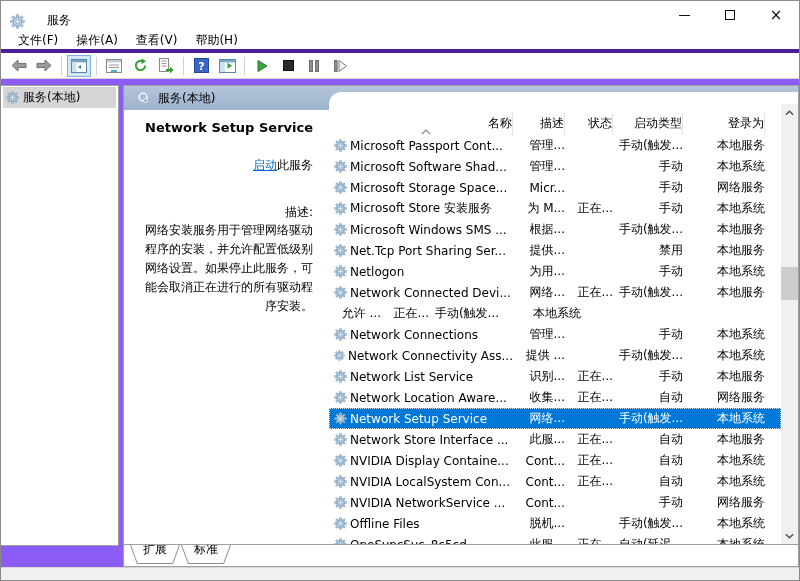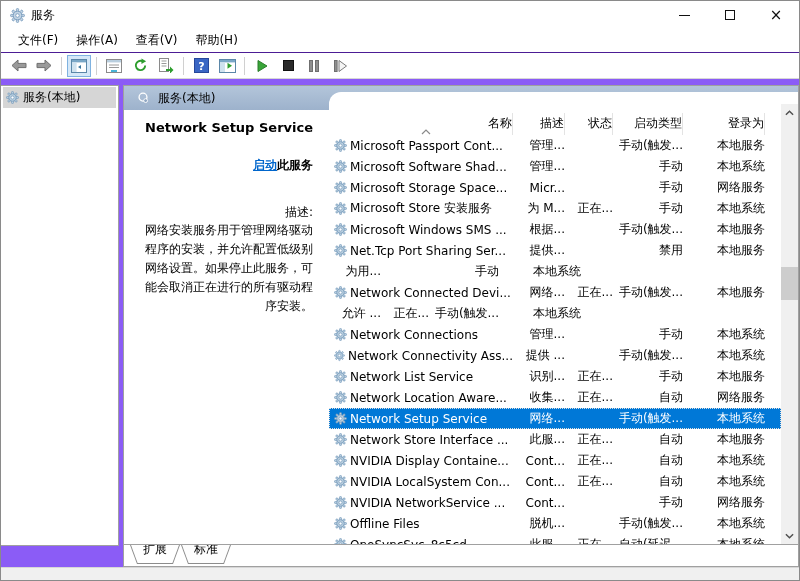--- a/index.html
+++ b/index.html
@@ -1,31 +1,31 @@
 <!DOCTYPE html>
 <html><head>
 <meta charset="utf-8">
 <style>
   * { margin:0; padding:0; box-sizing:border-box; }
   html,body { width:800px; height:581px; overflow:hidden; }
   body { font-family:"DejaVu Sans","Liberation Sans",sans-serif; font-size:12px; color:#000; background:#fff; }
   .window { width:800px; height:581px; border:1px solid #8a8a8a; display:flex; flex-direction:column; background:#fff; }
 
   
-  .titlebar { height:28px; display:flex; align-items:center; background:#fff; flex:0 0 auto; }
+  .titlebar { height:28px; display:flex; align-items:flex-end; background:#fff; flex:0 0 auto;gap:16px; }
   .titlebar .app-icon { margin:0 6px 0 9px; }
   .titlebar .title { font-size:12px; }
   .win-controls { margin-left:auto; display:flex; height:100%; }
   .win-btn { width:46px; height:100%; display:flex; align-items:center; justify-content:center; font-size:13px; color:#111; cursor:default; }
   .glyph-max { width:10px; height:10px; border:1px solid #111; display:inline-block; }
   .glyph-min { width:11px; height:1px; background:#111; display:inline-block; }
   .glyph-close { font-size:15px; line-height:10px; }
 
   
-  .menubar { height:24px; display:flex; align-items:flex-start; padding-left:8px; border-bottom:1px solid #4c1d95; flex:0 0 auto; }
+  .menubar { height:24px; display:flex; align-items:flex-start; padding-left:8px; border-bottom:4px solid #4c1d95; flex:0 0 auto; }
   .menu-item { padding:3px 9px; }
 
   
   .toolbar { height:26px; display:flex; align-items:center; padding-left:4px; border-bottom:1px solid #d7d7d7; flex:0 0 auto; }
   .tb-btn { width:24px; height:22px; display:flex; align-items:center; justify-content:center; margin:0 1px; border:1px solid transparent; }
   .tb-btn.active { background:#d5e8f8; border:1px solid #7fb2e0; }
   .tb-sep { width:1px; height:18px; background:#d0d0d0; margin:0 4px; }
 
   
   .main { flex:1 1 auto; background:#8b5cf6; display:flex; padding:6px 0 0 0; position:relative; }
@@ -33,21 +33,21 @@
   .tree-item { margin:1px 2px; padding:2px 3px; display:flex; align-items:center; gap:4px; background:#d6d6d6; }
   .gap { width:4px; flex:0 0 auto; }
 
   .right-panel { flex:1 1 auto; height:482px; border:1px solid #a0a0a0; background:#fff; position:relative; display:flex; flex-direction:column; }
   .panel-header { height:24px; background:linear-gradient(#b3c5da,#9db2cc); display:flex; align-items:center; padding-left:12px; gap:8px; flex:0 0 auto; }
   .panel-header .hdr-text { font-size:12px; color:#000; }
   .content-row { flex:1 1 auto; display:flex; border-bottom:1px solid #a0a0a0; position:relative;text-align:right; }
 
   .desc-pane { width:205px; flex:0 0 auto; padding:10px 16px 0 10px; }
   .svc-title { font-weight:bold; font-size:13px; }
-  .start-line { margin-top:22px;font-weight:bold; }
+  .start-line { margin-top:22px; }
   .link { color:#0066cc; text-decoration:underline; cursor:pointer; }
   .desc-label { margin-top:30px; }
   .desc-text { margin-top:0; line-height:19px; }
 
   
   .list-wrap { position:absolute; left:205px; top:-18px; right:0; bottom:0; background:#fff; border-top-left-radius:12px; overflow:hidden; }
   .list-header { height:43px; position:relative; }
   .hcell { position:absolute; bottom:0; height:22px; line-height:20px; padding-left:4px; border-right:1px solid #e3e3e3; color:#000; }
   .hc-name { left:0; width:184px; padding-left:7px; }
   .hc-desc { left:184px; width:52px; }
@@ -332,20 +332,26 @@
                   </svg>
       <span class="nm">Net.Tcp Port Sharing Ser...</span>
     </span>
     <span class="cell c-desc">提供...</span>
     <span class="cell c-status"></span>
     <span class="cell c-startup">禁用</span>
     <span class="cell c-logon">本地服务</span>
   </div>
 
   <div class="row">
+    <span class="cell c-name">
+      <svg class="gear" width="13" height="13">
+                    <use href="#gear"></use>
+                  </svg>
+      <span class="nm">Netlogon</span>
+    </span>
     <span class="cell c-desc">为用...</span>
     <span class="cell c-status"></span>
     <span class="cell c-startup">手动</span>
     <span class="cell c-logon">本地系统</span>
   </div>
 
   <div class="row">
     <span class="cell c-name">
       <svg class="gear" width="13" height="13">
                     <use href="#gear"></use>

